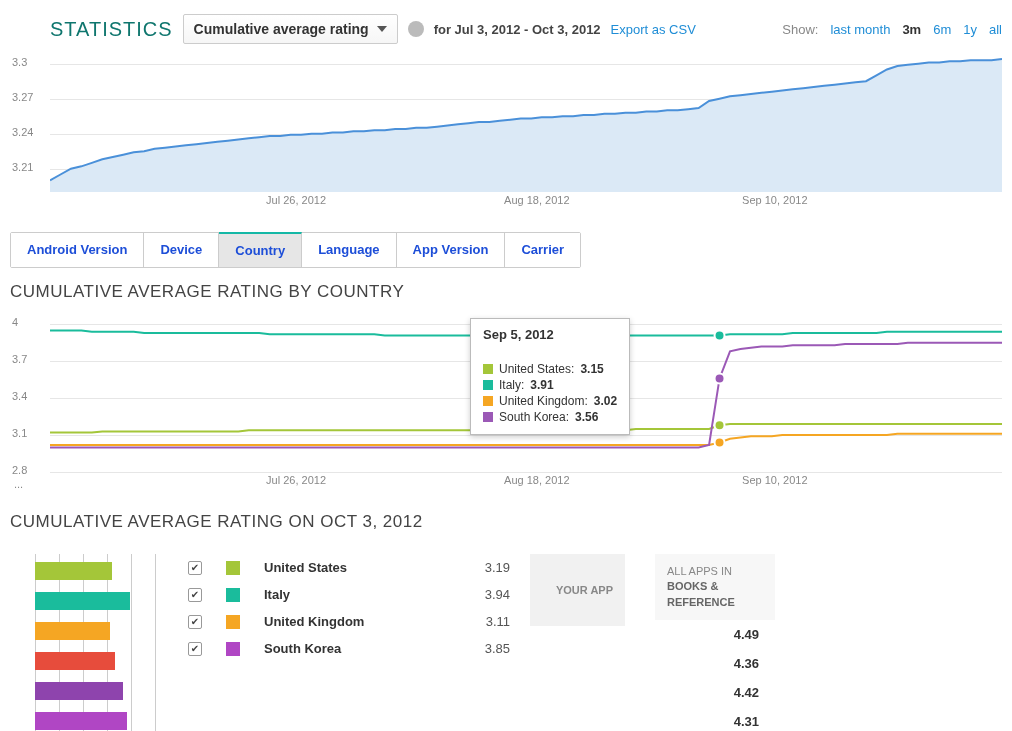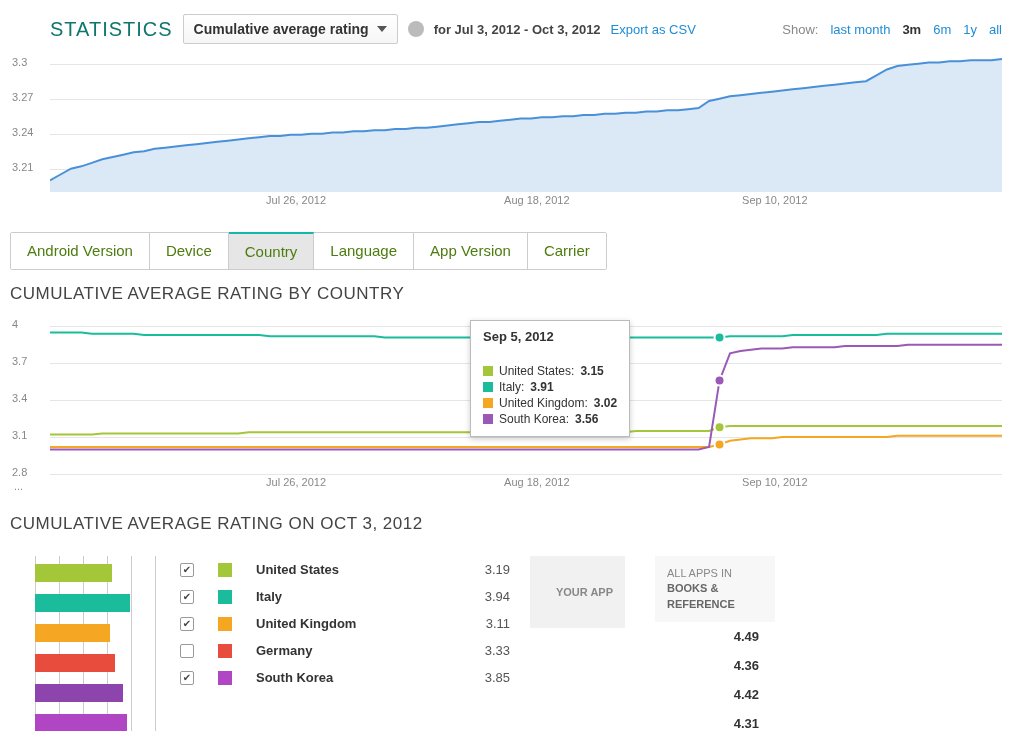--- a/index.html
+++ b/index.html
@@ -31,41 +31,41 @@
   .chart-box { position:relative; }
   .ytick { position:absolute; left:0; width:992px; }
   .ytick .lbl { position:absolute; left:2px; top:-8px; color:#888; font-size:11px; }
   .ytick .gl { position:absolute; left:40px; right:0; top:0; border-top:1px solid #e6e6e6; }
   .plot1 { position:relative; height:160px; margin-bottom:4px; }
   .plot-svg { position:absolute; left:40px; top:0; right:0; bottom:20px; }
   .xaxis { position:absolute; left:40px; right:0; bottom:0; height:20px; }
   .xlabel { position:absolute; top:2px; color:#888; font-size:11px; white-space:nowrap; }
   
   .tabs { display:flex; border:1px solid #ccc; border-radius:2px; width:max-content; margin:20px 0 14px 0; }
-  .tab { padding:9px 16px; font-weight:normal; color:#4d7c0f; font-size:15px; border-right:1px solid #ccc; background:#fff; cursor:pointer; }
+  .tab { padding:9px 16px; font-weight:bold; color:#1d4ed8; font-size:13px; border-right:1px solid #ccc; background:#fff; cursor:pointer; }
   .tab:last-child { border-right:none; }
   .tab.active { background:#e6e6e6; border-top:2px solid #14b8a6; margin-top:-1px; }
   .section-title { font-size:17px; font-weight:300; letter-spacing:0.5px; color:#444; margin-bottom:10px; }
   
   .plot2 { position:relative; height:180px; margin-bottom:6px; }
   .plot2 svg { position:absolute; left:40px; top:0; right:0; bottom:20px; }
   .tooltip {
     position:absolute; background:#fff; border:1px solid #bbb; box-shadow:0 2px 6px rgba(0,0,0,0.2);
     padding:8px 12px; font-size:12px; color:#333; z-index:5;
   }
   .tooltip .ttdate { font-weight:bold; margin-bottom:20px; font-size:13px; }
   .tooltip .trow { display:flex; align-items:center; gap:6px; margin:2px 0; }
   .ttsw { width:10px; height:10px; display:inline-block; }
   
   .lower { display:flex; gap:20px; margin-top:22px; align-items:flex-start; }
   .mini-bars { position:relative; width:150px; height:192px; }
   .mini-grid { position:absolute; top:0; bottom:0; border-left:1px solid #ccc; }
   .mini-bar { position:absolute; left:25px; height:18px; }
   .country-table { flex: 0 0 330px; }
-  .country-row { display:flex; align-items:center; gap:24px; padding:6px 0; font-size:13px; }
+  .country-row { display:flex; align-items:center; gap:24px; padding:6px 0; font-size:13px;margin-left:8px; }
   .country-row .nm { font-weight:bold; flex:1; }
   .country-row .val { width:50px; text-align:right; color:#555; }
   .cb { width:14px;height:14px;border:1px solid #999;border-radius:2px;background:#fff;display:inline-flex;align-items:center;justify-content:center;}
   .cb.checked::after { content:"✔"; font-size:10px; color:#444; }
   .sw { width:14px;height:14px;display:inline-block; }
   .hdr-col { width:95px; background:#f1f1f1; padding:30px 12px; font-size:11px; font-weight:bold; color:#888; text-align:right; }
   .ref-col { width:120px; background:#f7f7f7; padding:10px 12px; font-size:11px; color:#888; line-height:1.4; }
   .ref-col .bold { font-weight:bold; color:#666; }
   .ref-vals { width:120px; }
   .ref-vals .rv { text-align:right; font-weight:bold; padding:7px 16px 7px 0; font-size:13px; color:#333; }
@@ -232,26 +232,20 @@
           <span class="nm">Italy</span>
           <span class="val">3.94</span>
         </div>
         <div class="country-row">
           <span class="cb checked"></span>
           <span class="sw" style="background:#f5a623"></span>
           <span class="nm">United Kingdom</span>
           <span class="val">3.11</span>
         </div>
         <div class="country-row">
-          <span class="cb "></span>
-          <span class="sw" style="background:#e74c3c"></span>
-          <span class="nm">Germany</span>
-          <span class="val">3.33</span>
-        </div>
-        <div class="country-row">
           <span class="cb checked"></span>
           <span class="sw" style="background:#b046c4"></span>
           <span class="nm">South Korea</span>
           <span class="val">3.85</span>
         </div>
       </div>
   </div>
 
   <div class="hdr-wrap">
     <div>

